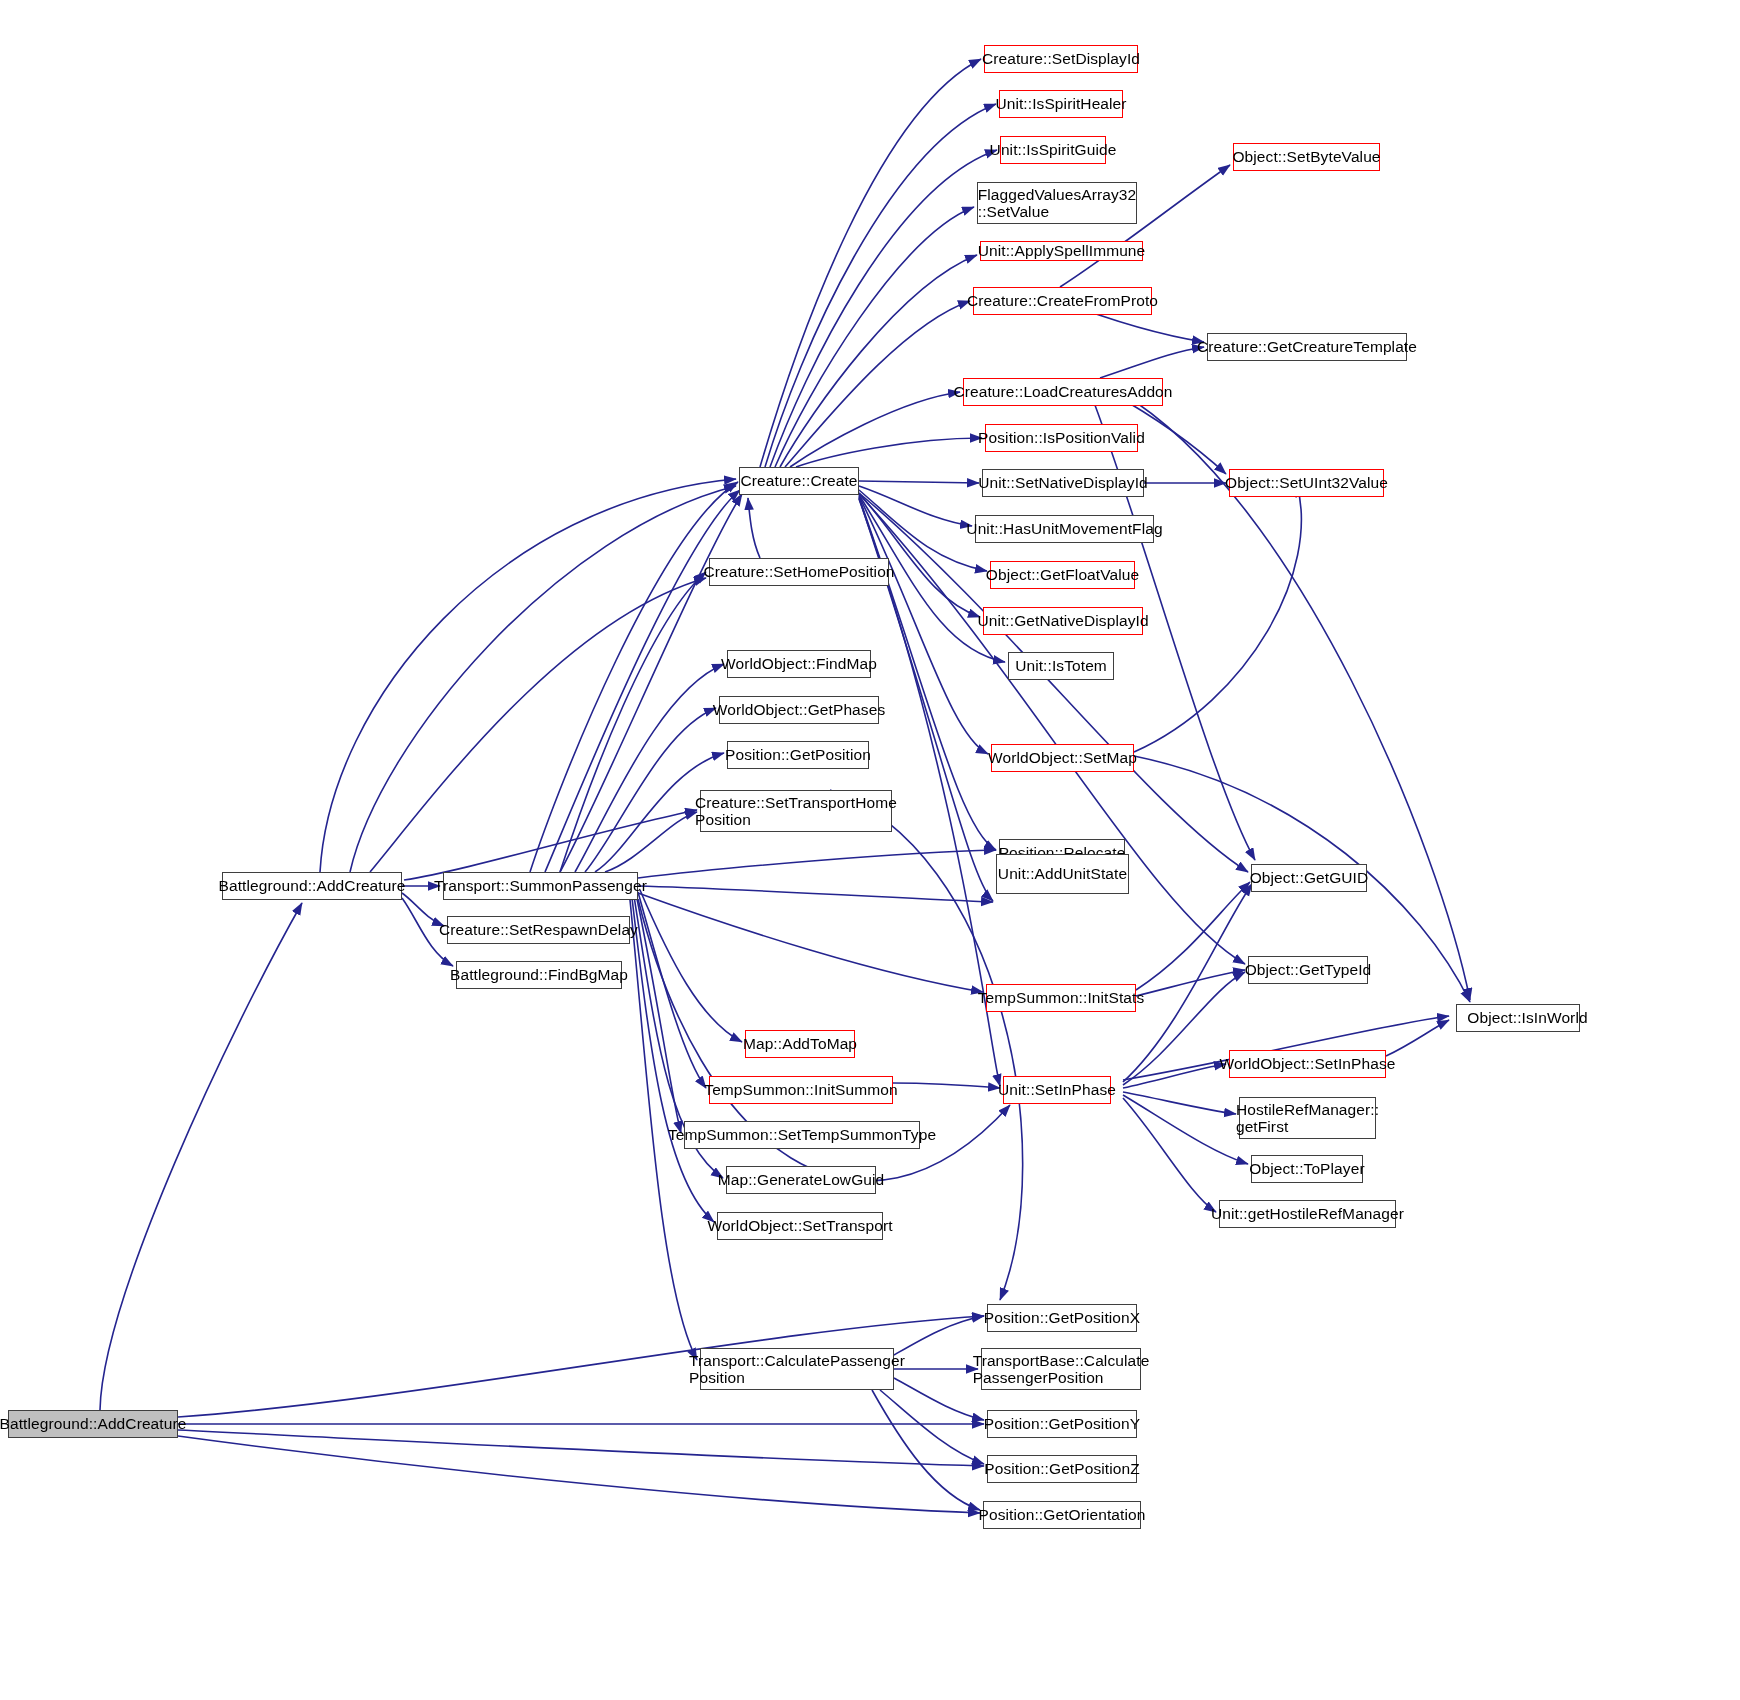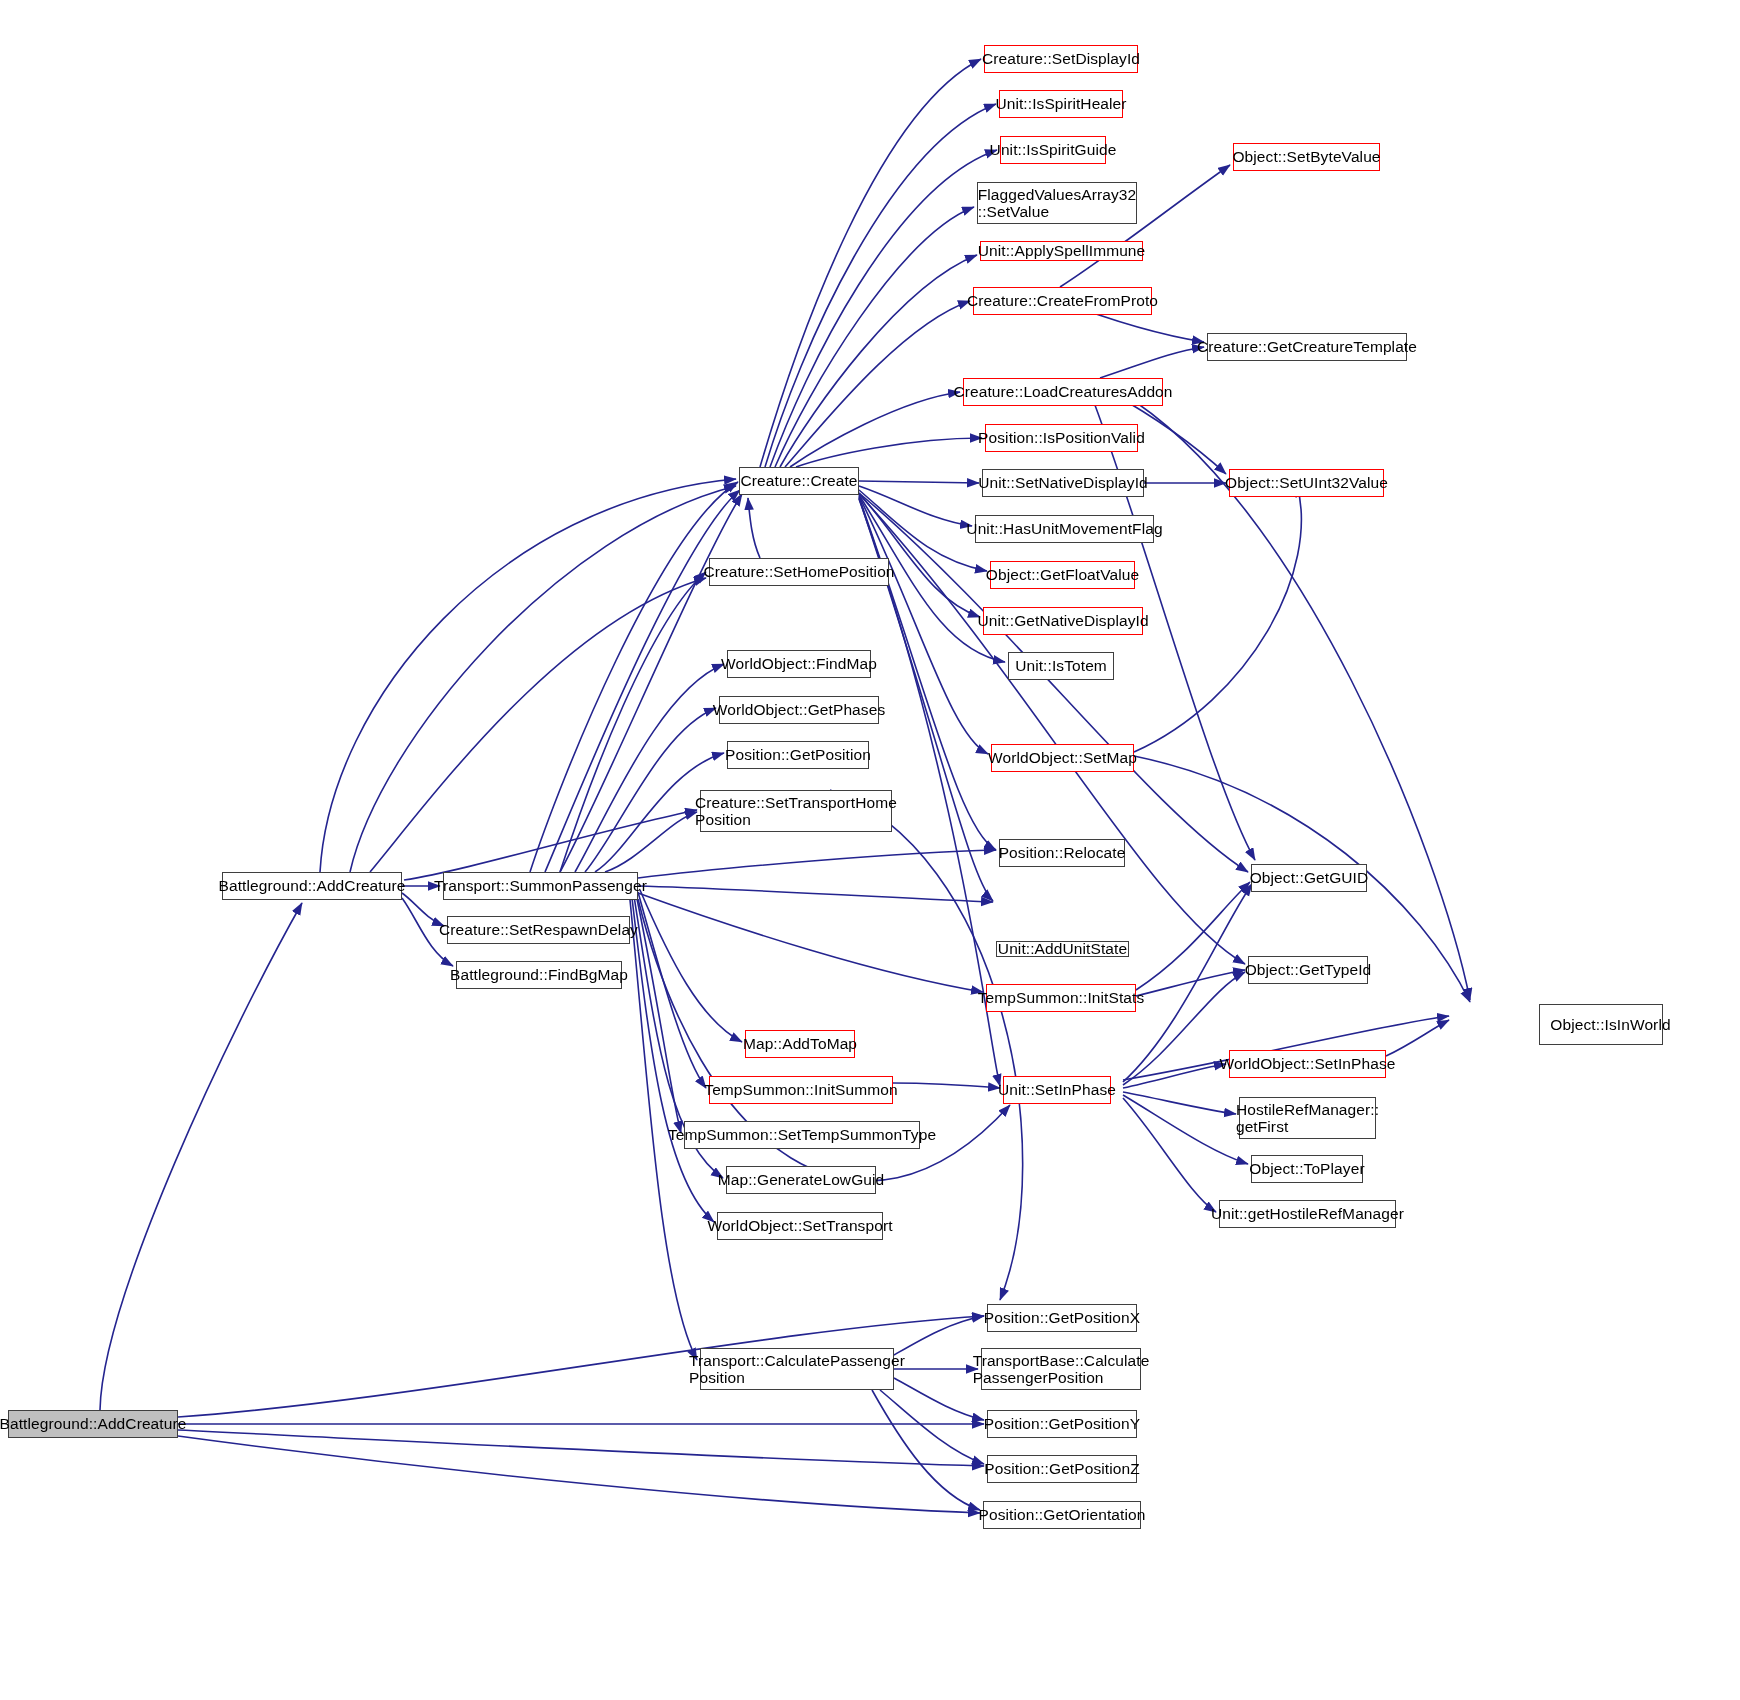--- a/index.html
+++ b/index.html
@@ -166,33 +166,33 @@
     <div class="node red" style="left: 973px; top: 287px; width: 179px; height: 28px;">Creature::CreateFromProto</div>
     <div class="node red" style="left: 963px; top: 378px; width: 200px; height: 28px;">Creature::LoadCreaturesAddon</div>
     <div class="node red" style="left: 985px; top: 424px; width: 153px; height: 28px;">Position::IsPositionValid</div>
     <div class="node" style="left: 982px; top: 469px; width: 162px; height: 28px;">Unit::SetNativeDisplayId</div>
     <div class="node" style="left: 975px; top: 515px; width: 179px; height: 28px;">Unit::HasUnitMovementFlag</div>
     <div class="node red" style="left: 990px; top: 561px; width: 145px; height: 28px;">Object::GetFloatValue</div>
     <div class="node red" style="left: 983px; top: 607px; width: 160px; height: 28px;">Unit::GetNativeDisplayId</div>
     <div class="node" style="left: 1008px; top: 652px; width: 106px; height: 28px;">Unit::IsTotem</div>
     <div class="node red" style="left: 991px; top: 744px; width: 143px; height: 28px;">WorldObject::SetMap</div>
     <div class="node" style="left: 999px; top: 839px; width: 126px; height: 28px;">Position::Relocate</div>
-    <div class="node" style="left: 996px; top: 941px; width: 133px; height: 16px;">Unit::AddUnitState</div>
+    <div class="node" style="left: 996px; top: 854px; width: 133px; height: 40px;">Unit::AddUnitState</div>
     <div class="node red" style="left: 986px; top: 984px; width: 150px; height: 28px;">TempSummon::InitStats</div>
     <div class="node red" style="left: 1003px; top: 1076px; width: 108px; height: 28px;">Unit::SetInPhase</div>
     <div class="node" style="left: 987px; top: 1304px; width: 150px; height: 28px;">Position::GetPositionX</div>
     <div class="node" style="left: 981px; top: 1348px; width: 160px; height: 42px;">TransportBase::Calculate
 PassengerPosition</div>
     <div class="node" style="left: 987px; top: 1410px; width: 150px; height: 28px;">Position::GetPositionY</div>
     <div class="node" style="left: 987px; top: 1455px; width: 150px; height: 28px;">Position::GetPositionZ</div>
     <div class="node" style="left: 983px; top: 1501px; width: 158px; height: 28px;">Position::GetOrientation</div>
     <div class="node red" style="left: 1233px; top: 143px; width: 147px; height: 28px;">Object::SetByteValue</div>
     <div class="node" style="left: 1207px; top: 333px; width: 200px; height: 28px;">Creature::GetCreatureTemplate</div>
     <div class="node red" style="left: 1229px; top: 469px; width: 155px; height: 28px;">Object::SetUInt32Value</div>
     <div class="node" style="left: 1251px; top: 864px; width: 116px; height: 28px;">Object::GetGUID</div>
     <div class="node" style="left: 1248px; top: 956px; width: 120px; height: 28px;">Object::GetTypeId</div>
     <div class="node red" style="left: 1229px; top: 1050px; width: 157px; height: 28px;">WorldObject::SetInPhase</div>
     <div class="node" style="left: 1239px; top: 1097px; width: 137px; height: 42px;">HostileRefManager::
 getFirst</div>
     <div class="node" style="left: 1251px; top: 1155px; width: 112px; height: 28px;">Object::ToPlayer</div>
     <div class="node" style="left: 1219px; top: 1200px; width: 177px; height: 28px;">Unit::getHostileRefManager</div>
-    <div class="node" style="left: 1539px; top: 1004px; width: 124px; height: 41px; padding-left: 24px;">Object::IsInWorld</div>
+    <div class="node" style="left: 1456px; top: 1004px; width: 124px; height: 28px; padding-left: 24px;">Object::IsInWorld</div>
   </div>
 
 </body></html>

